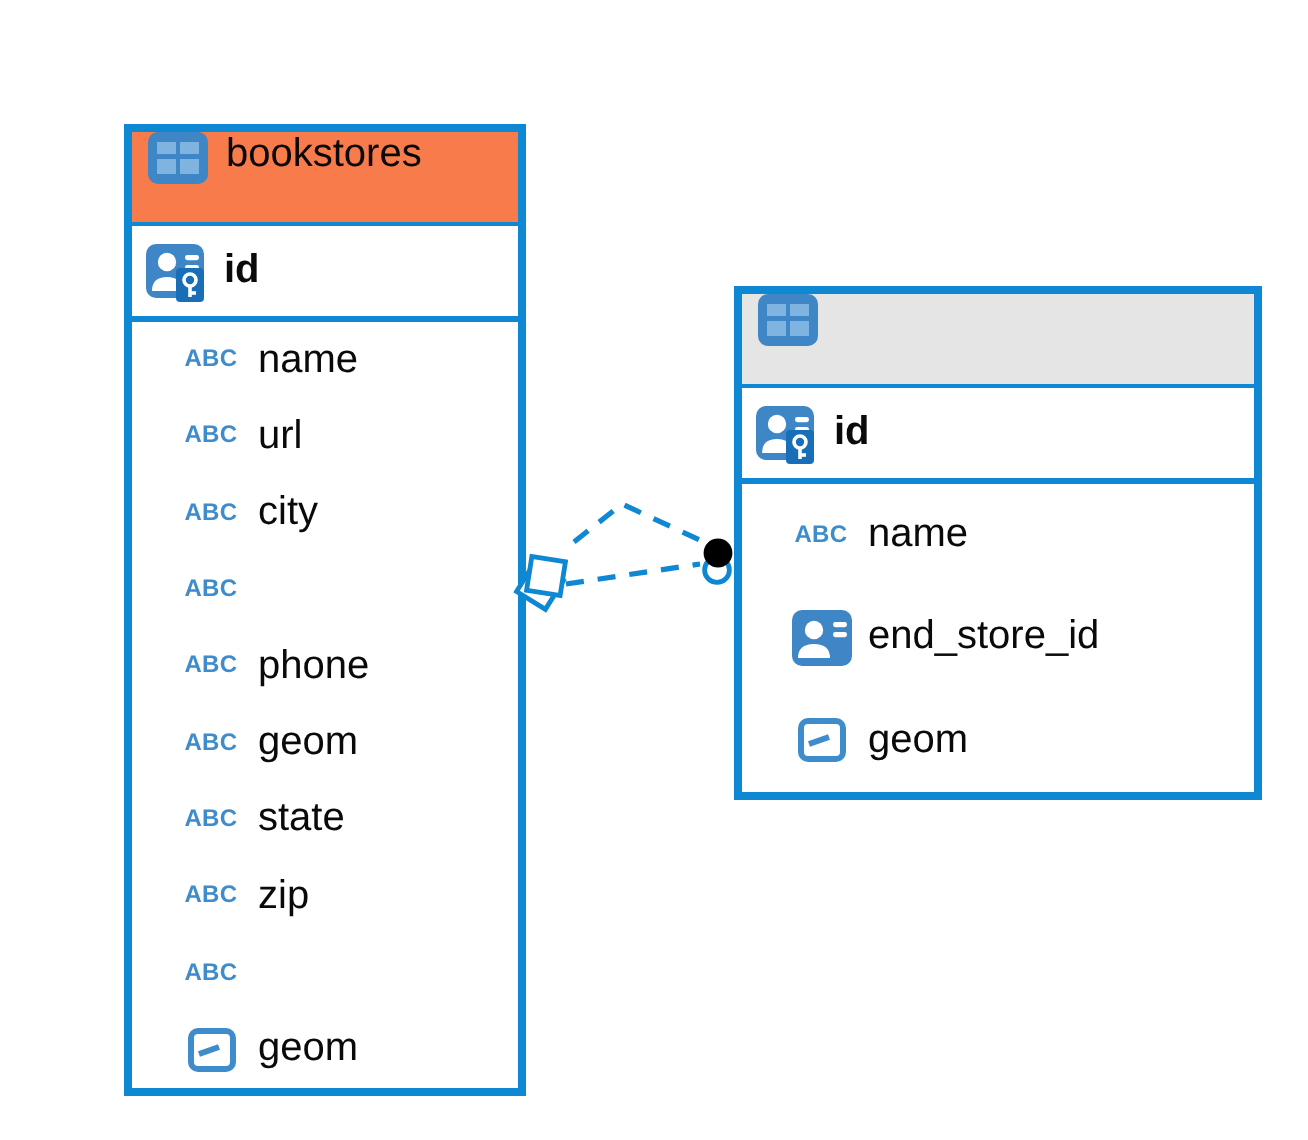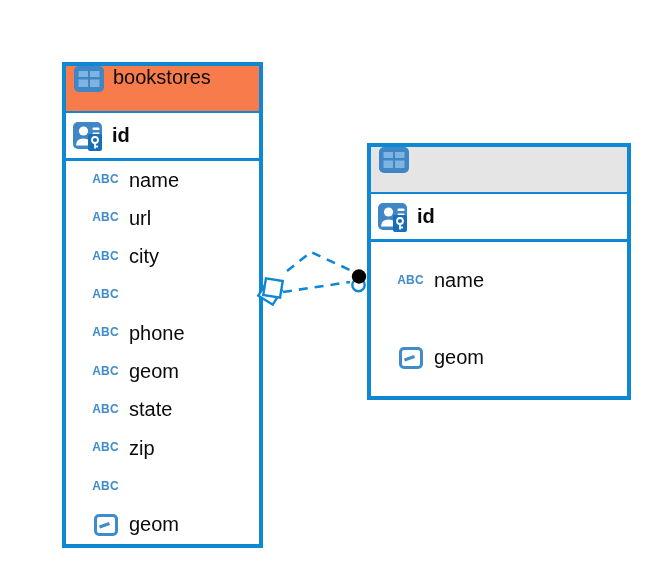--- a/index.html
+++ b/index.html
@@ -183,20 +183,32 @@
 
   <div class="tbody">
     <div class="row">
       <span class="icon-slot">
           <span class="abc">ABC</span>
         </span>
       <span>name</span>
     </div>
     <div class="row">
       <span class="icon-slot">
+        <svg width="30" height="28" viewBox="0 0 30 28">
+          <rect x="0" y="0" width="30" height="28" rx="5" fill="#3E86C6"></rect>
+          <circle cx="11" cy="10" r="4.6" fill="#fff"></circle>
+          <path d="M3 24 Q3 17 11 17 Q19 17 19 24 Z" fill="#fff"></path>
+          <rect x="20.5" y="6" width="7" height="2.6" rx="1.2" fill="#fff"></rect>
+          <rect x="20.5" y="11" width="7" height="2.6" rx="1.2" fill="#fff"></rect>
+        </svg>
+      </span>
+      <span>end_store_id</span>
+    </div>
+    <div class="row">
+      <span class="icon-slot">
         <svg width="24" height="22" viewBox="0 0 24 22">
           <rect x="1.5" y="1.5" width="21" height="19" rx="3.5" fill="none" stroke="#3E8CCB" stroke-width="3"></rect>
           <line x1="5.5" y1="13" x2="15.5" y2="9.5" stroke="#3E8CCB" stroke-width="3"></line>
         </svg>
       </span>
       <span>geom</span>
     </div>
   </div>
 </div>
 

